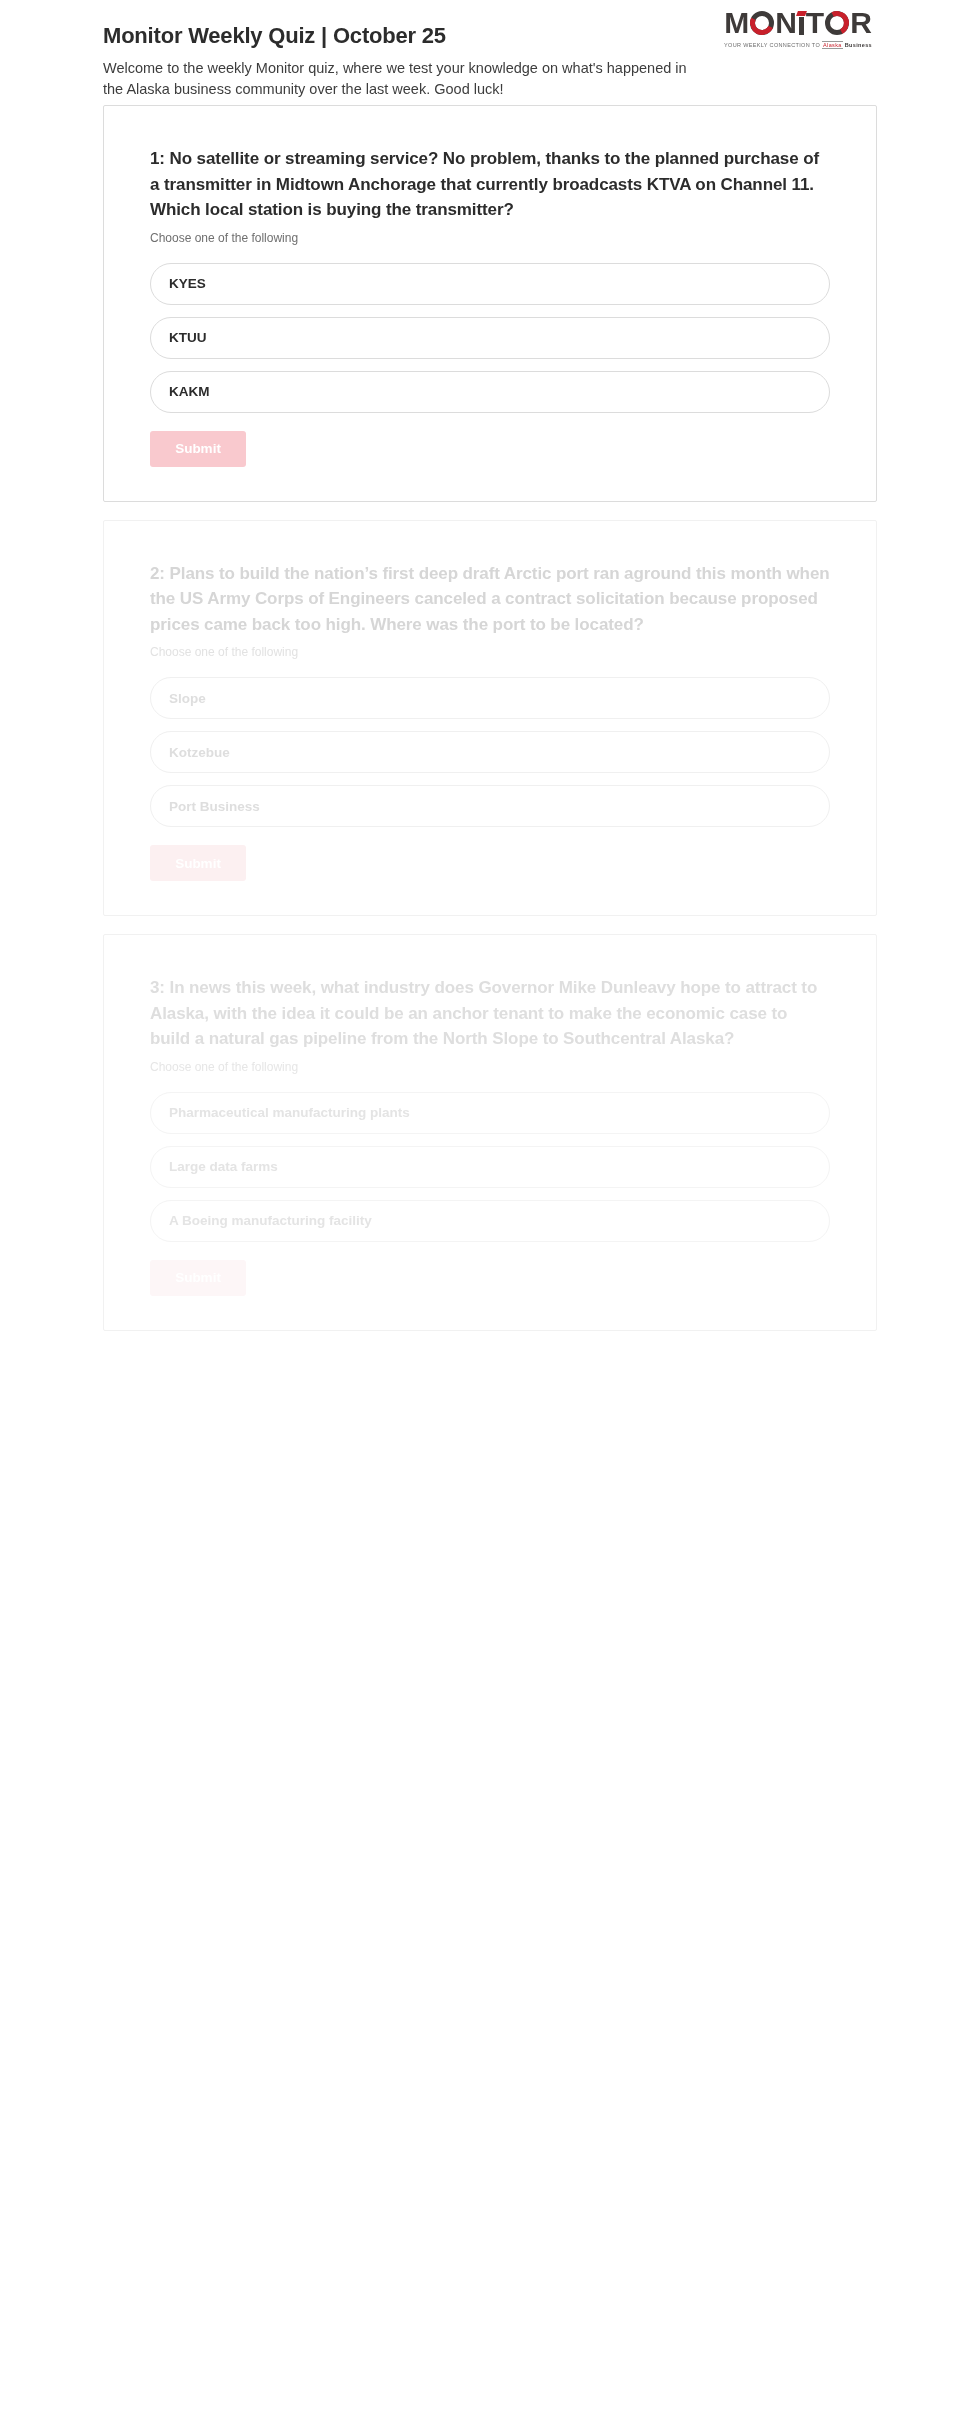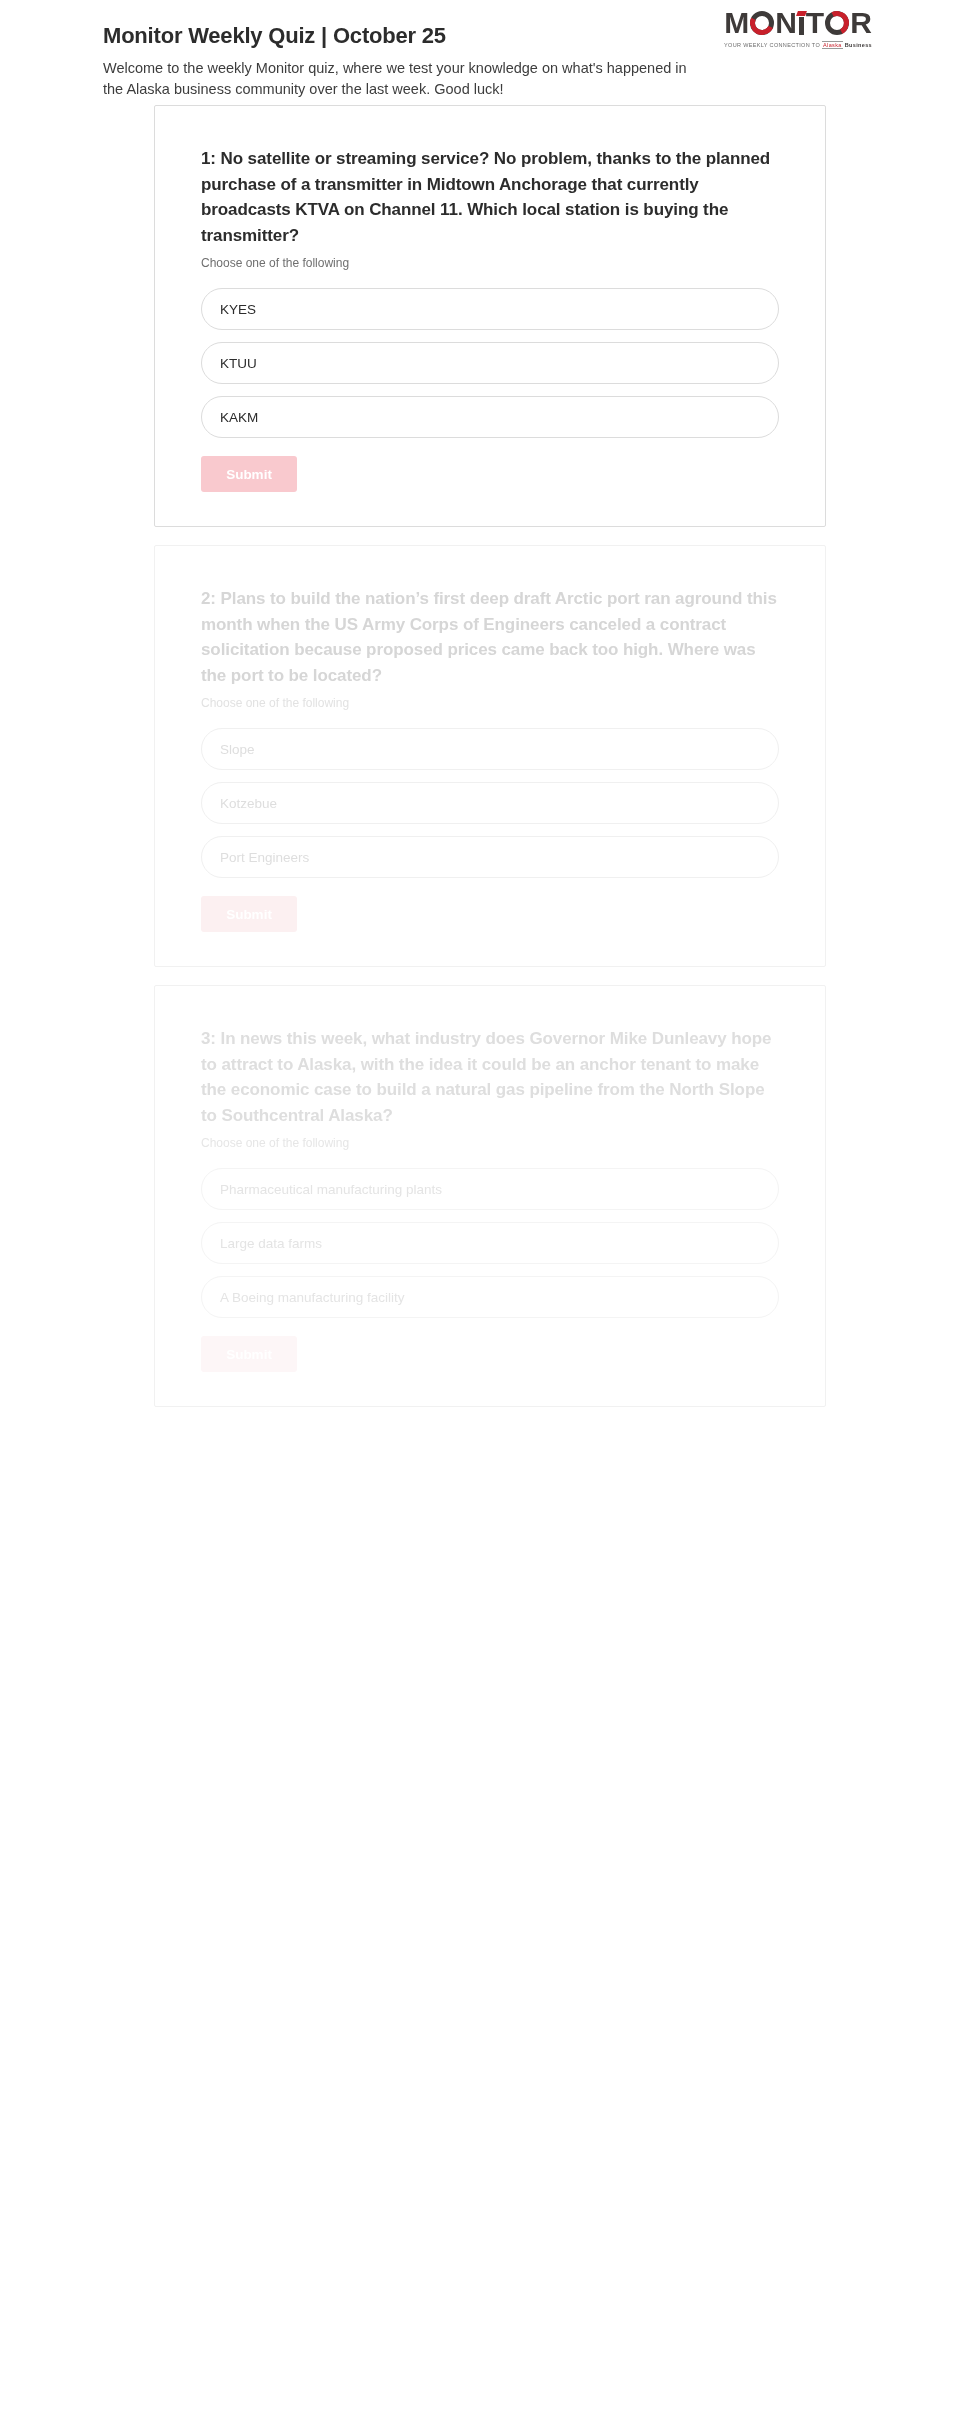--- a/index.html
+++ b/index.html
@@ -132,21 +132,21 @@
     padding: 0 1px;
   }
   .tag-biz { font-weight: bold; color: #3e3a39; }
 
   
   .cards { position: relative; width: 980px; }
 
   .card {
     position: relative;
     margin: 0 auto 18px auto;
-    width: 672px;
+    width: 774px;
     background: #ffffff;
     border: 1px solid #e4e4e4;
     border-radius: 2px;
     padding: 40px 46px 34px 46px;
   }
   .card.active { border-color: #dcdcdc; }
 
   
   .card.locked { border-color: #f1f1f1; }
   .card.locked .q-title { color: #d6d6d6; }
@@ -176,21 +176,21 @@
 
   .option {
     display: flex;
     align-items: center;
     height: 42px;
     margin-bottom: 12px;
     padding: 0 18px;
     border: 1px solid #dcdcdc;
     border-radius: 24px;
     font-size: 13.5px;
-    font-weight: normal;
+    font-weight: bold;
     color: #2c2c2c;
     background: #ffffff;
     cursor: pointer;
   }
 
   .submit-row { margin-top: 18px; }
 
   .submit-btn {
     display: inline-flex;
     align-items: center;
@@ -262,21 +262,21 @@
         <button class="submit-btn">Submit</button>
       </div>
     </div>
 
     <div class="card locked fade2">
       <div class="q-title">2: Plans to build the nation’s first deep draft Arctic port ran aground this month when the US Army Corps of Engineers canceled a contract solicitation because proposed prices came back too high. Where was the port to be located?</div>
       <div class="q-sub">Choose one of the following</div>
       <div class="options">
         <div class="option">Slope</div>
         <div class="option">Kotzebue</div>
-        <div class="option">Port Engineers</div>
+        <div class="option">Port Business</div>
       </div>
       <div class="submit-row">
         <button class="submit-btn">Submit</button>
       </div>
     </div>
 
     <div class="card locked fade3">
       <div class="q-title">3: In news this week, what industry does Governor Mike Dunleavy hope to attract to Alaska, with the idea it could be an anchor tenant to make the economic case to build a natural gas pipeline from the North Slope to Southcentral Alaska?</div>
       <div class="q-sub">Choose one of the following</div>
       <div class="options">

